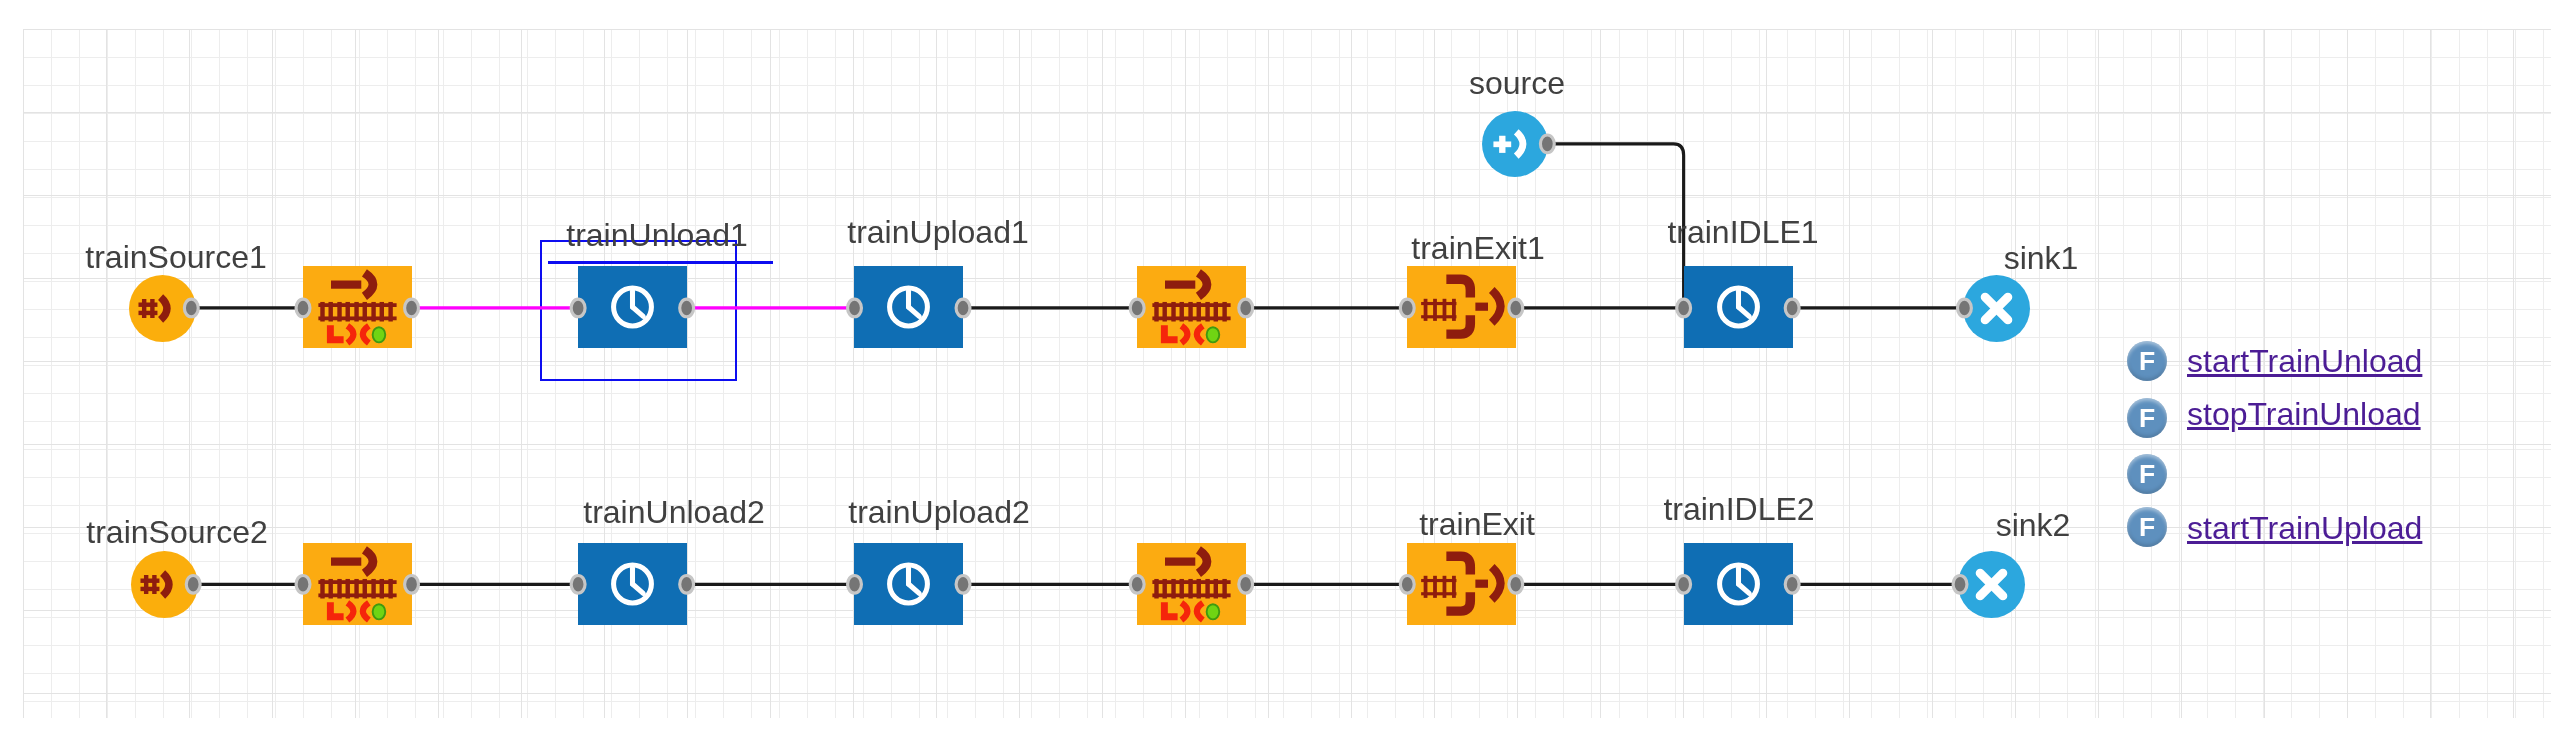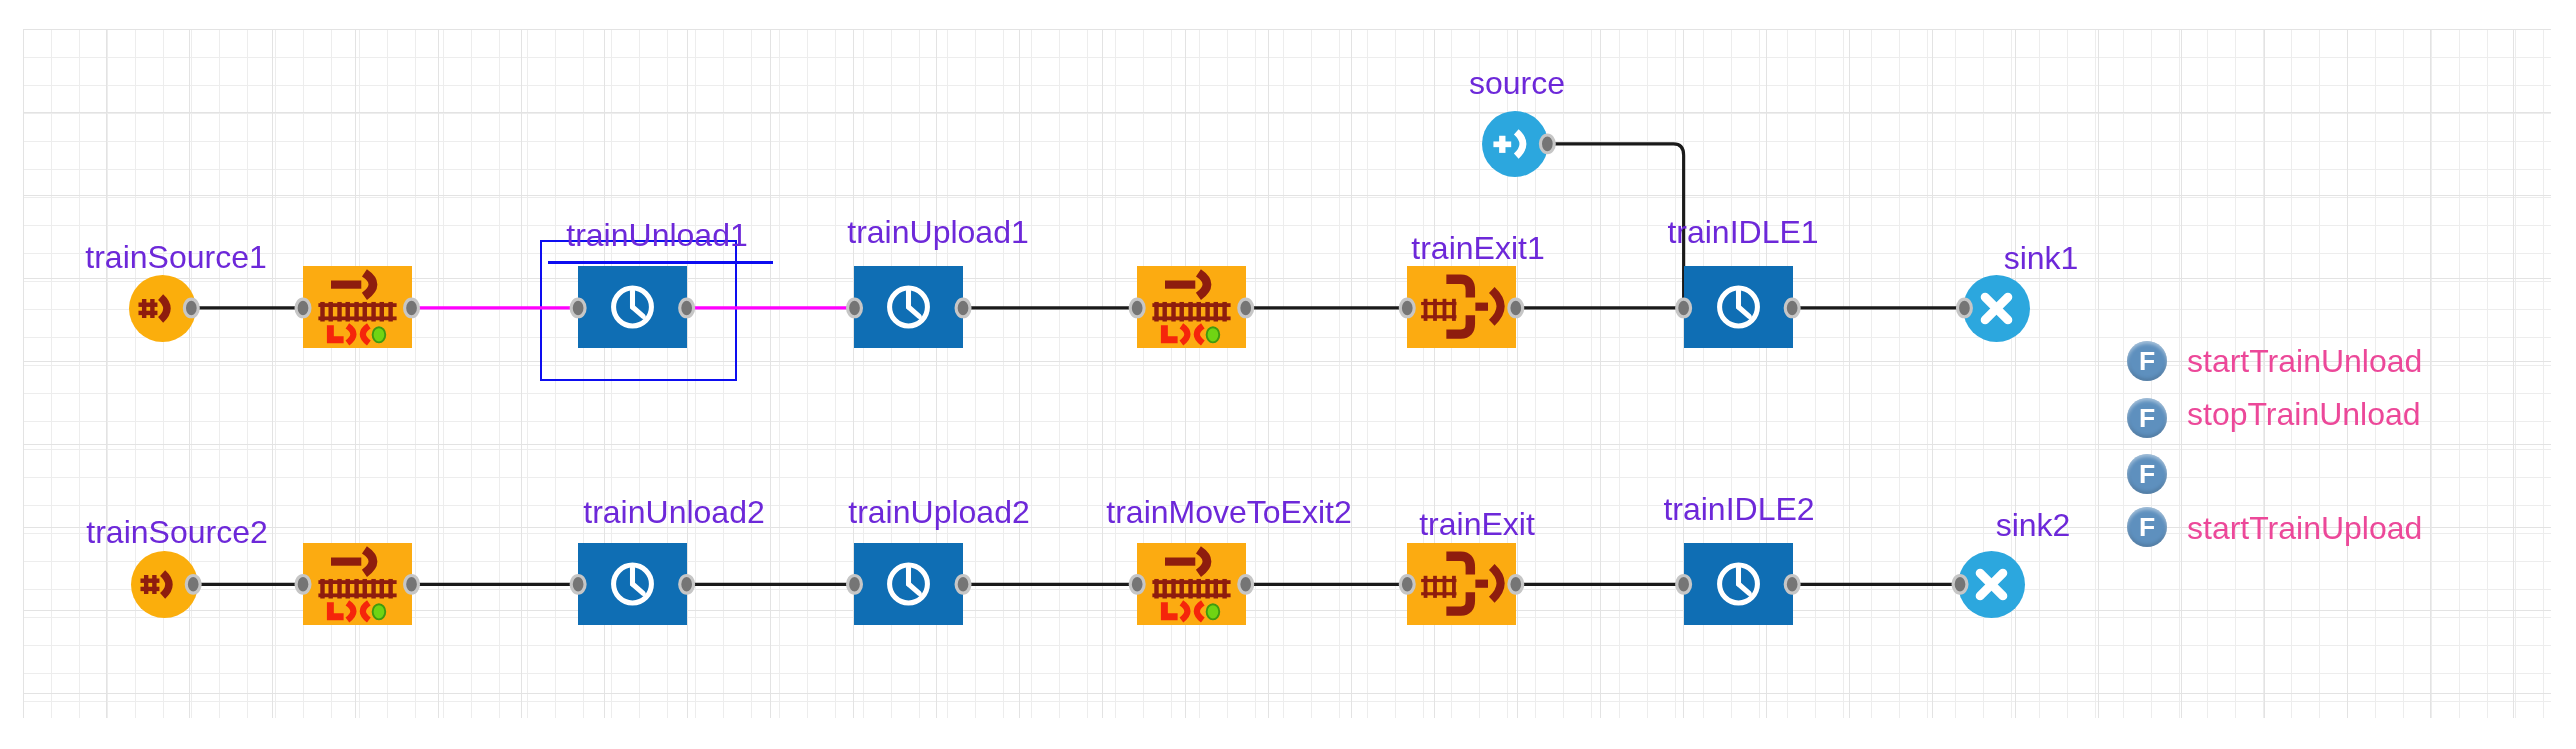--- a/index.html
+++ b/index.html
@@ -16,26 +16,26 @@
   .wire.sel{stroke:#ff00ff;}
   .port{fill:#757575;stroke:#c6c6c6;stroke-width:5;}
   .node{position:absolute;}
   .block{width:109px;height:82px;display:flex;align-items:center;justify-content:center;}
   .block.blue{background:#0f6eb4;}
   .block.orange{background:#fcab11;}
   .circle{border-radius:50%;display:flex;align-items:center;justify-content:center;}
   .circle.orange{background:#fbae0c;}
   .circle.cyan{background:#2ca7de;}
   .lbl{position:absolute;transform:translateX(-50%);white-space:nowrap;
-       font-size:32px;line-height:32px;color:#6d28d9;}
+       font-size:32px;line-height:32px;color:#404040;}
   .fnrow-icon{position:absolute;width:40px;height:40px;border-radius:50%;background:#5e90be;
        box-shadow:inset 0 2.5px 3.8px rgba(255,255,255,.45), inset 0 -2.5px 3.8px rgba(0,0,0,.15);
        display:flex;align-items:center;justify-content:center;
        color:#ffffff;font-weight:bold;font-size:26.5px;line-height:40px;}
-  .fn-lbl{position:absolute;left:2187px;white-space:nowrap;font-size:32px;line-height:32px;color:#ec4899;}
+  .fn-lbl{position:absolute;left:2187px;white-space:nowrap;font-size:32px;line-height:32px;color:#4c1d95;text-decoration:underline;}
   .selbox{position:absolute;left:540px;top:240px;width:197px;height:141px;
        border:2.5px solid #0d0df0;box-sizing:border-box;}
   .selline{position:absolute;left:548px;top:261px;width:225px;height:3.2px;background:#0d0df0;}
   .icon-svg{display:block;}
 </style>
 </head>
 <body>
 
 <div class="screen">
 
@@ -242,21 +242,20 @@
   <div class="lbl" style="left:657px;top:219px">trainUnload1</div>
   <div class="lbl" style="left:938px;top:216px">trainUpload1</div>
   <div class="lbl" style="left:1478px;top:232px">trainExit1</div>
   <div class="lbl" style="left:1743px;top:216px">trainIDLE1</div>
   <div class="lbl" style="left:2041px;top:242px">sink1</div>
   <div class="lbl" style="left:1517px;top:67px">source</div>
 
   <div class="lbl" style="left:177px;top:516px">trainSource2</div>
   <div class="lbl" style="left:674px;top:496px">trainUnload2</div>
   <div class="lbl" style="left:939px;top:496px">trainUpload2</div>
-  <div class="lbl" style="left:1229px;top:496px">trainMoveToExit2</div>
   <div class="lbl" style="left:1477px;top:508px">trainExit</div>
   <div class="lbl" style="left:1739px;top:493px">trainIDLE2</div>
   <div class="lbl" style="left:2033px;top:509px">sink2</div>
 
   <div class="fnrow-icon" style="left:2127px;top:341px">
     <span>F</span>
     </div>
   <div class="fn-lbl" style="top:345px">startTrainUnload</div>
 
   <div class="fnrow-icon" style="left:2127px;top:398px">

